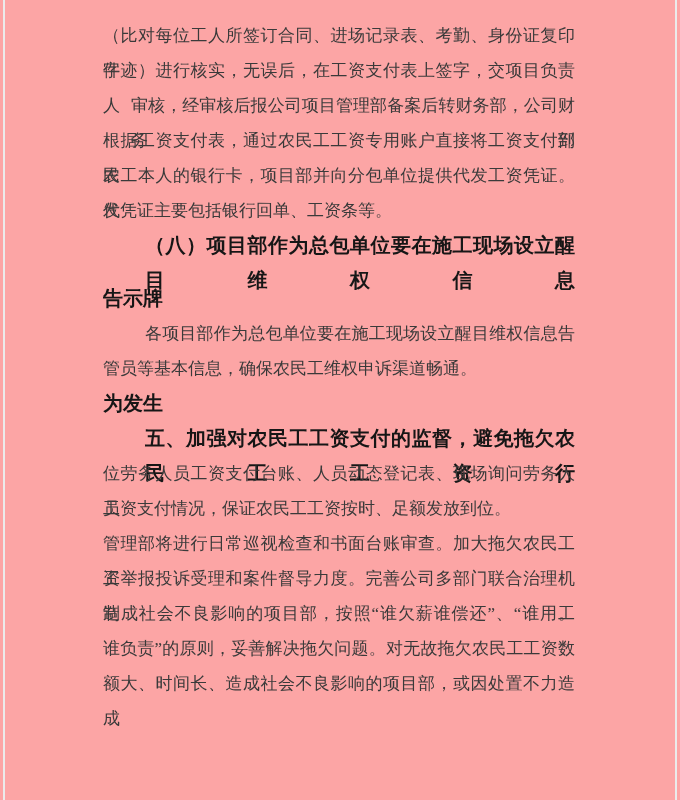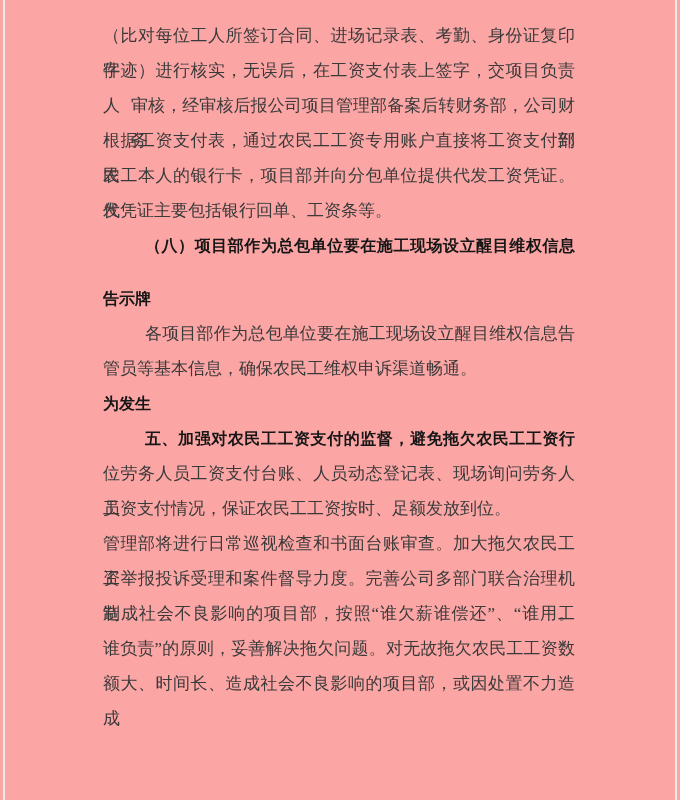--- a/index.html
+++ b/index.html
@@ -46,21 +46,21 @@
     text-align: justify;
     text-align-last: justify;
     text-justify: inter-character;
   }
   .line.indent {
     padding-left: 42px;
   }
   .line.heading {
     font-family: "Liberation Sans", "DejaVu Sans", sans-serif;
     font-weight: 700;
-    font-size: 16px;
+    font-size: 20px;
   }
 </style>
 </head>
 <body>
 
 <div class="page" style="background: #fca5a5;">
   <div class="edge left" style="background: rgb(235, 235, 235);"></div>
   <div class="edge right" style="background: rgb(235, 235, 235);"></div>
   <div class="content">
       <div class="line fill" style="color: rgb(58, 58, 58);">（比对每位工人所签订合同、进场记录表、考勤、身份证复印件</div>

